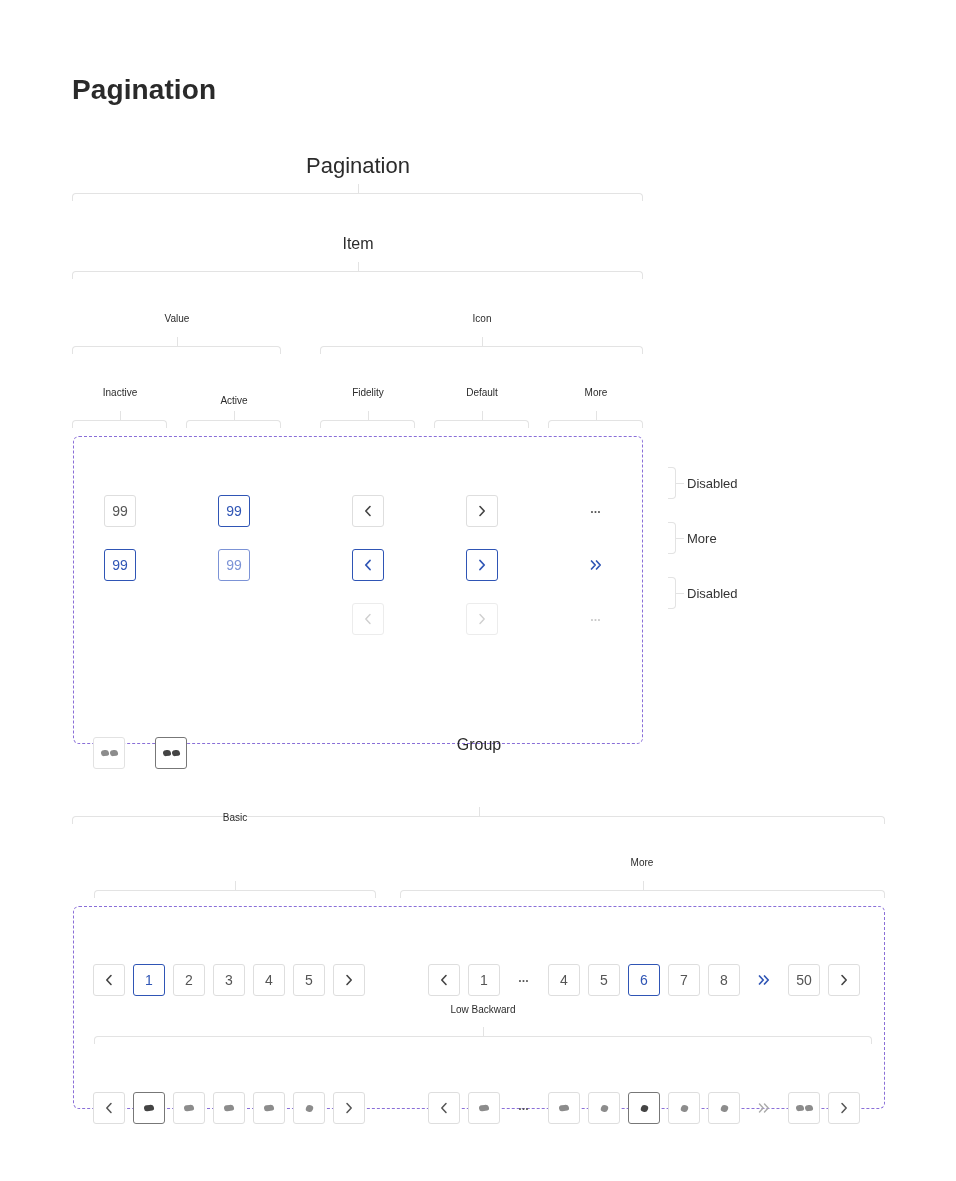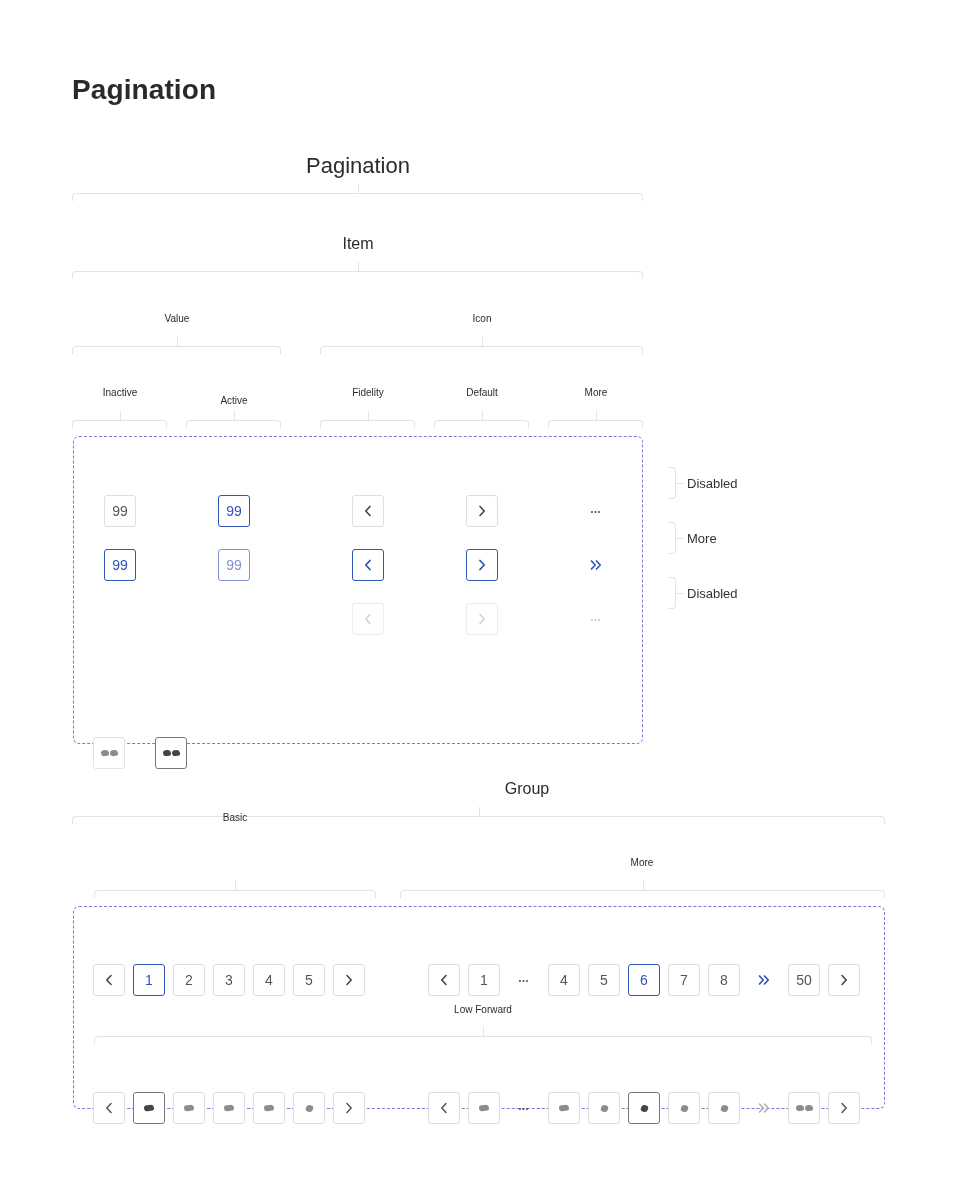--- a/index.html
+++ b/index.html
@@ -192,21 +192,21 @@
 <div class="lbl lbl-sm" style="left:687px; top:476px;">Disabled</div>
 <div class="vbracket" style="left:668px; top:522px;">
     <span class="stem"></span>
   </div>
 <div class="lbl lbl-sm" style="left:687px; top:531px;">More</div>
 <div class="vbracket" style="left:668px; top:577px;">
     <span class="stem"></span>
   </div>
 <div class="lbl lbl-sm" style="left:687px; top:586px;">Disabled</div>
 
-<div class="lbl lbl-lg" style="left:479px; top:780px;margin-left:48px;">Group</div>
+<div class="lbl lbl-lg" style="left:479px; top:736px;">Group</div>
 <div class="bracket" style="left:72px; top:816px; width:813px;">
     <span class="stem"></span>
   </div>
 
 <div class="lbl lbl-md" style="left:235px; top:812px;">Basic</div>
 <div class="bracket" style="left:94px; top:890px; width:282px;">
     <span class="stem"></span>
   </div>
 <div class="lbl lbl-md" style="left:642px; top:857px;">More</div>
 <div class="bracket" style="left:400px; top:890px; width:485px;">
@@ -278,21 +278,21 @@
   <div class="pg-btn" style="left:788px; top:925px;">
       <span>50</span>
     </div>
   <div class="pg-btn" style="left:828px; top:925px;">
     <svg width="10" height="12" viewBox="0 0 10 12">
         <path d="M3 1.5 L7.2 6 L3 10.5" fill="none" stroke="#444" stroke-width="1.6" stroke-linecap="round" stroke-linejoin="round"></path>
       </svg>
   </div>
 </div>
 
-<div class="lbl lbl-md" style="left:483px; top:1004px;">Low Forward</div>
+<div class="lbl lbl-md" style="left:483px; top:1004px;">Low Backward</div>
 <div class="bracket" style="left:94px; top:1036px; width:778px;">
     <span class="stem"></span>
   </div>
 
 <div>
   <div class="pg-btn" style="left:93px; top:1053px;">
     <svg width="10" height="12" viewBox="0 0 10 12">
         <path d="M7 1.5 L2.8 6 L7 10.5" fill="none" stroke="#555" stroke-width="1.5" stroke-linecap="round" stroke-linejoin="round"></path>
       </svg>
   </div>

